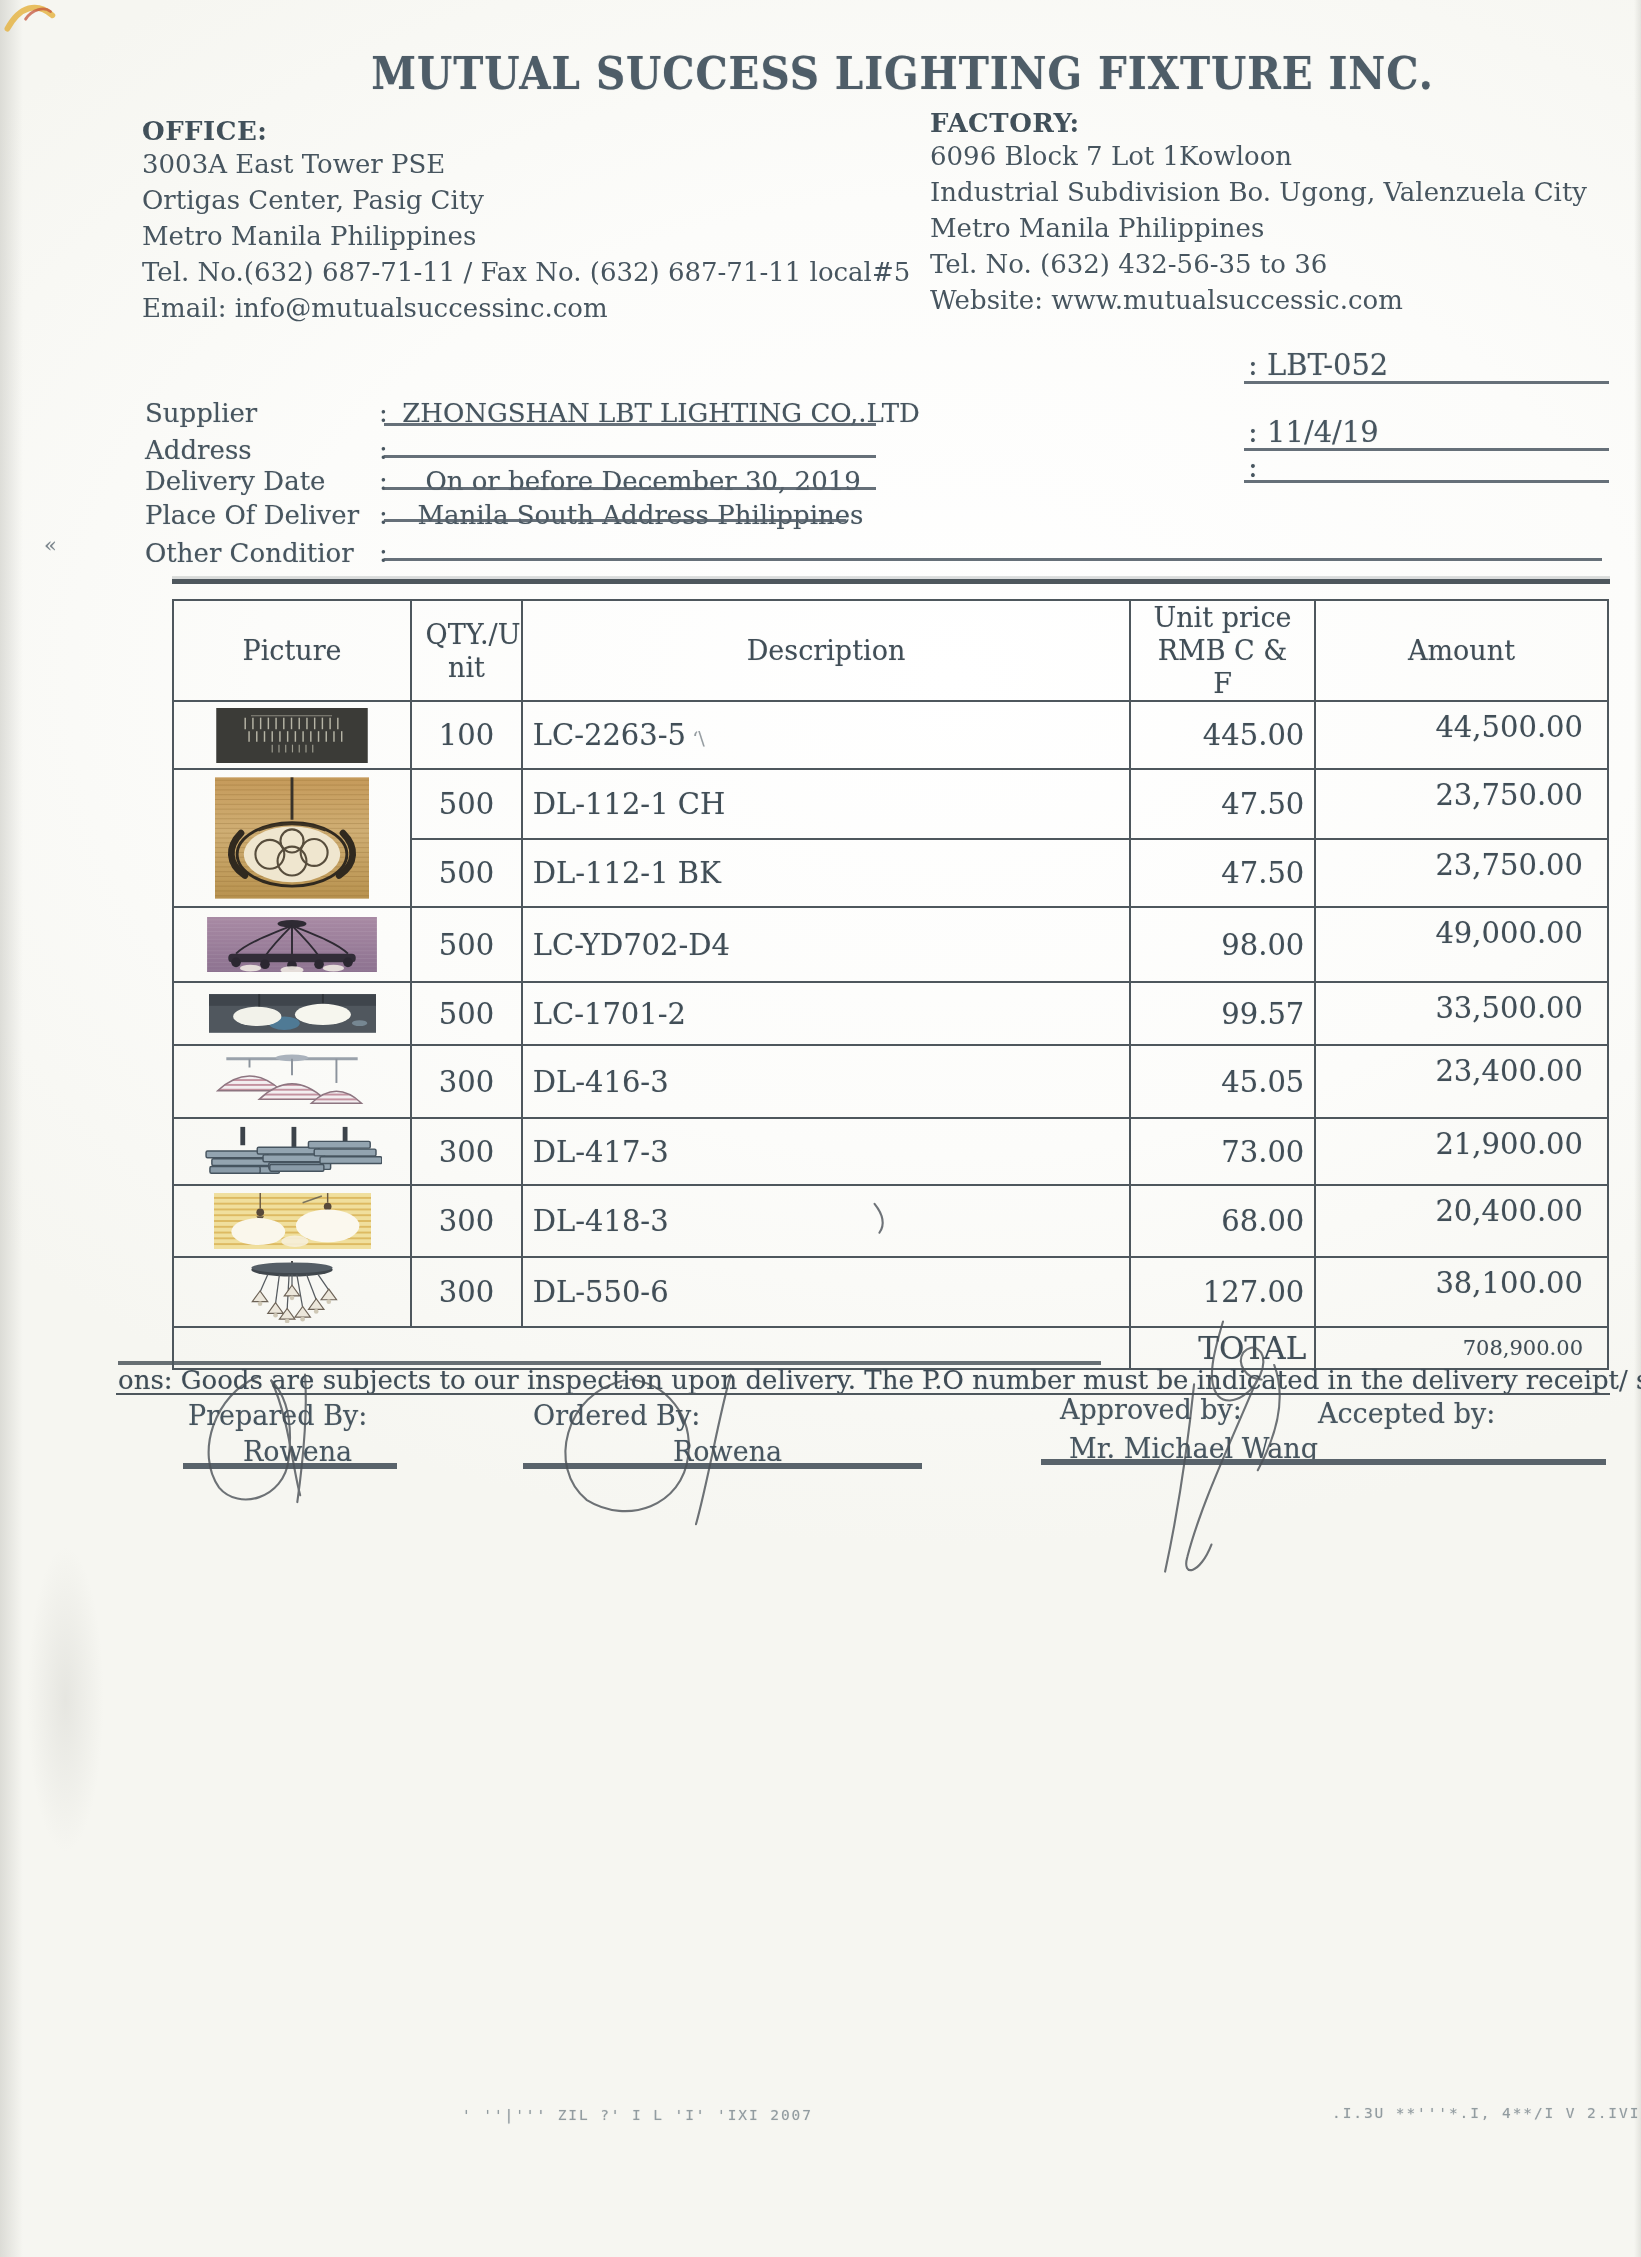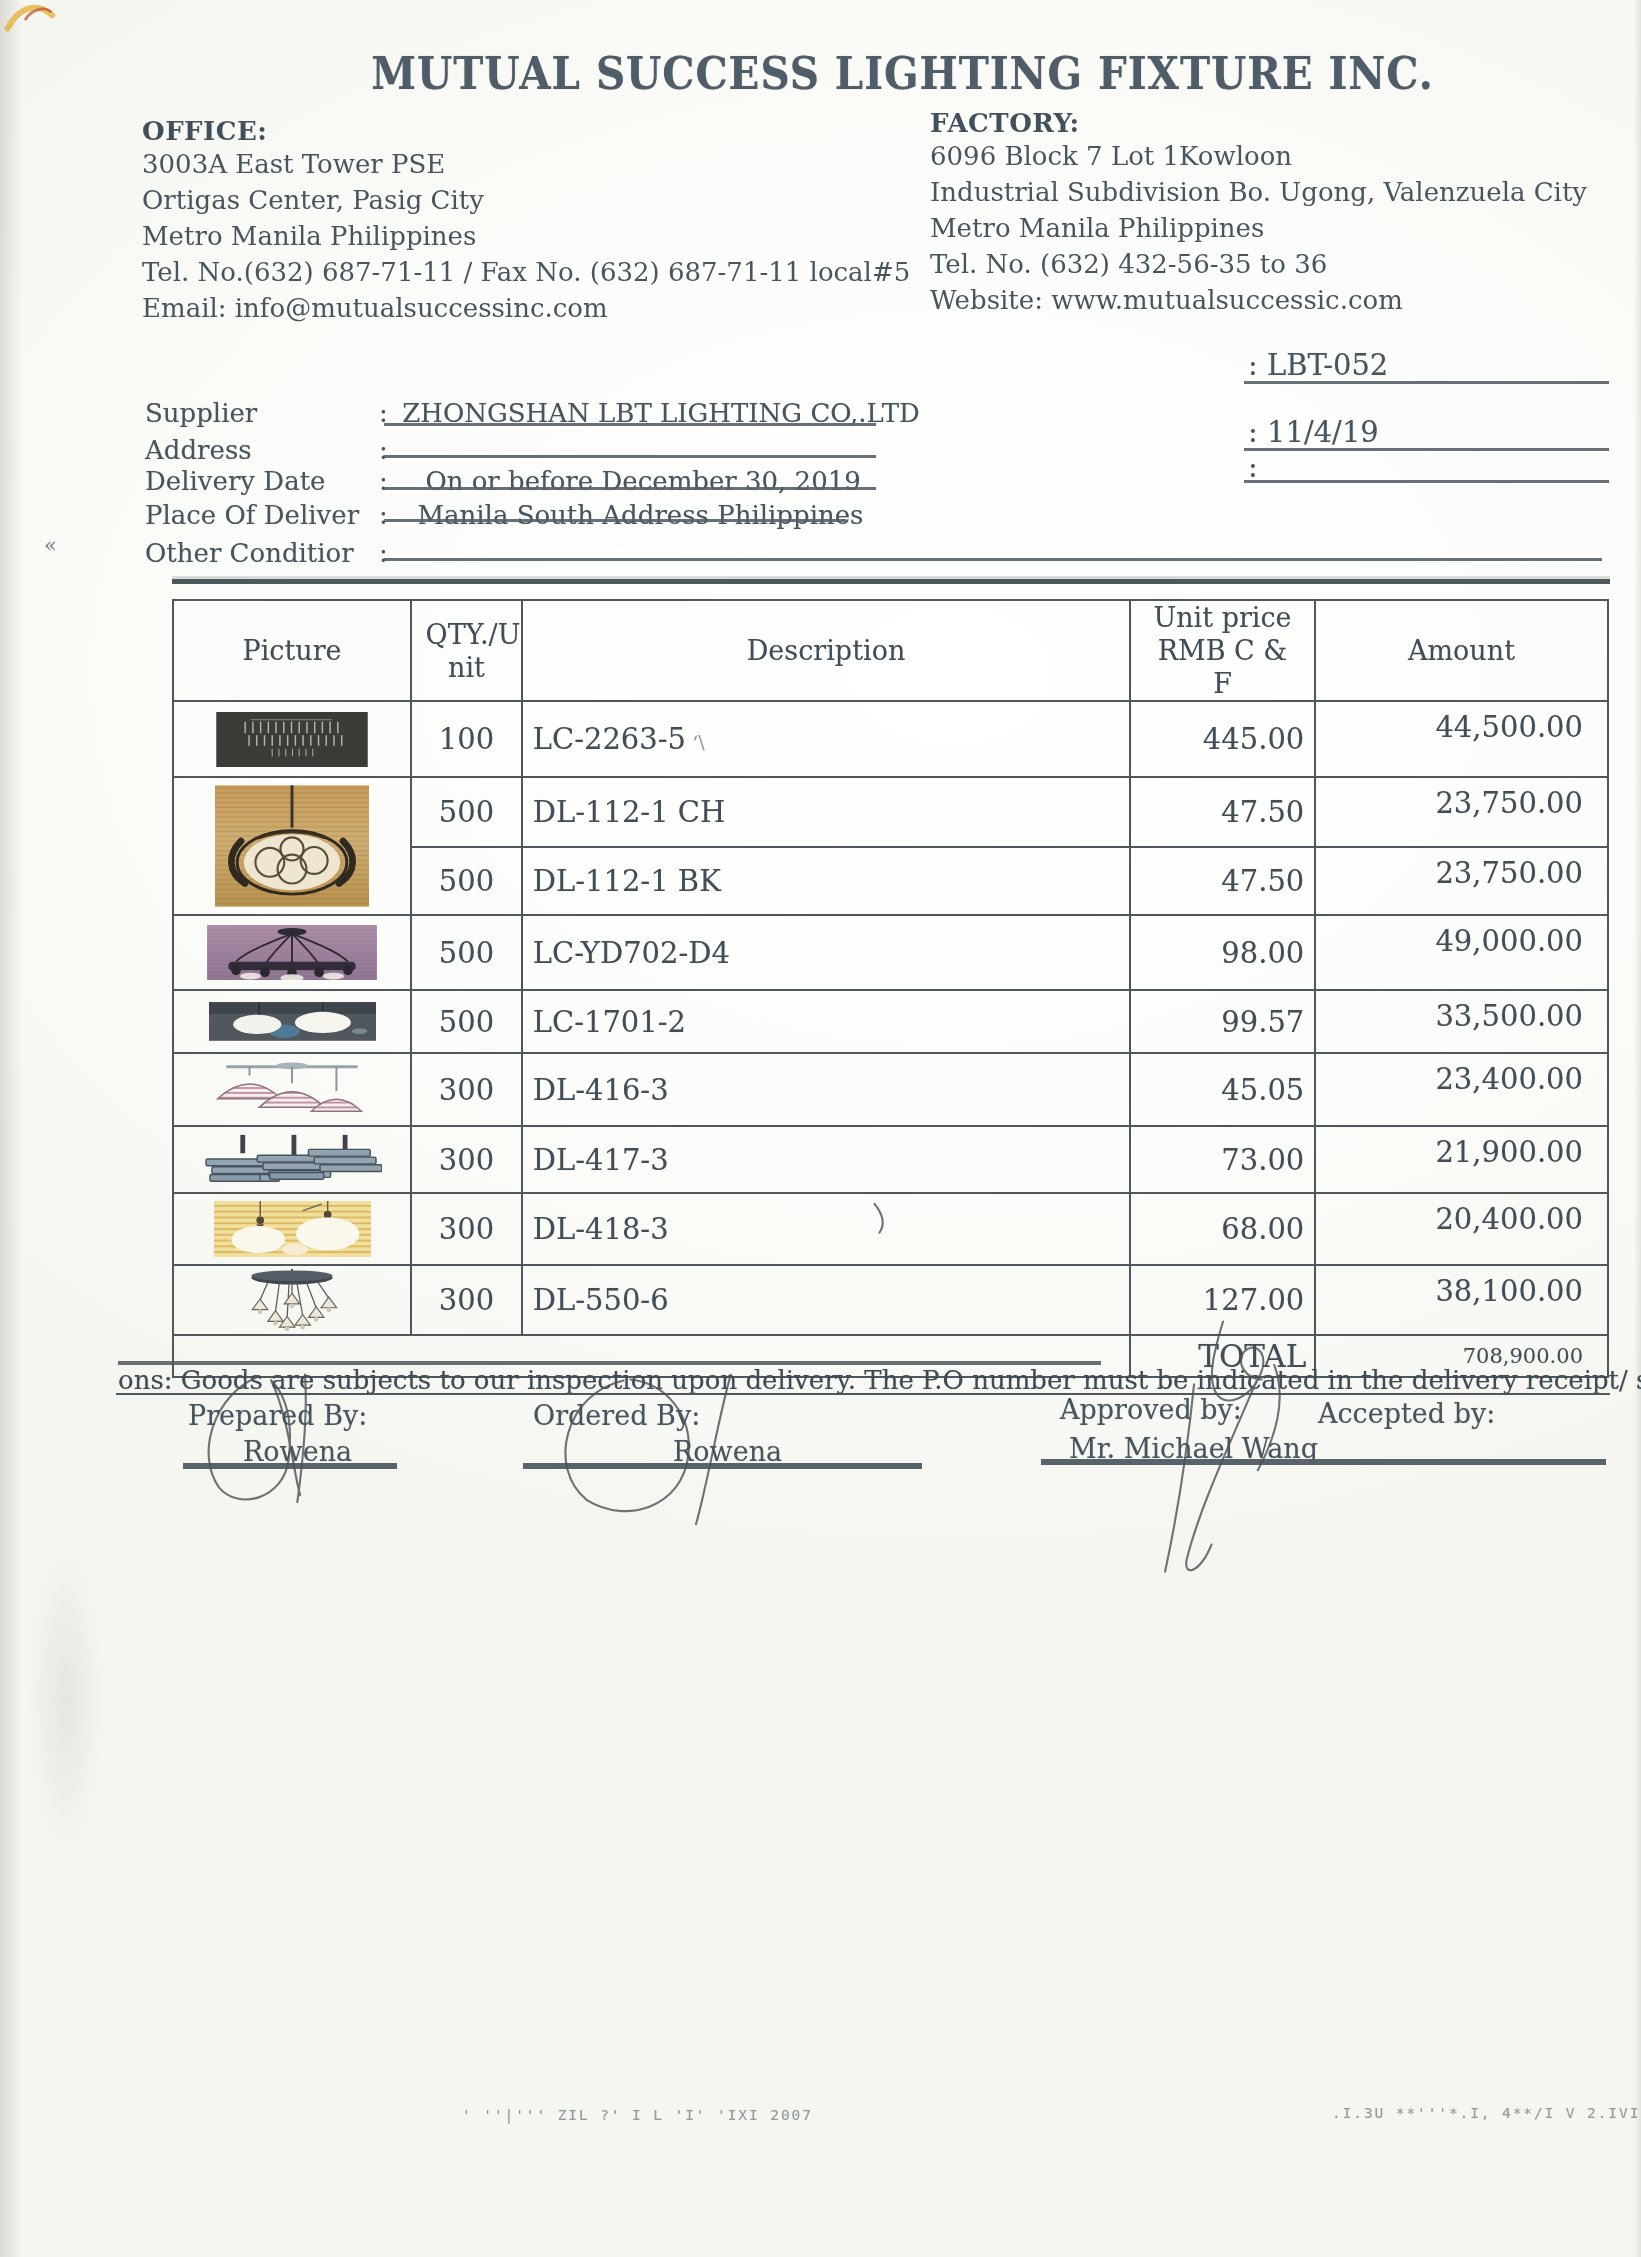--- a/index.html
+++ b/index.html
@@ -141,21 +141,21 @@
     <thead>
       <tr style="height:73px">
         <th>Picture</th>
         <th>QTY./U nit</th>
         <th>Description</th>
         <th>Unit price RMB C &amp; F</th>
         <th>Amount</th>
       </tr>
     </thead>
     <tbody id="tbody">
-        <tr style="height: 76px;">
+        <tr style="height: 68px;">
           <td class="c-pic">
             <svg width="152" height="55" viewBox="0 0 157 57">
               <rect width="157" height="57" fill="#3b3b37"></rect>
               <line x1="36" y1="8" x2="120" y2="8" stroke="#bfbdae" stroke-width="1.2" opacity=".6"></line>
               <g stroke="#d6d4c2" stroke-width="1.5" opacity=".8">
                 <line x1="30" y1="10" x2="30" y2="22"></line>
                 <line x1="34" y1="24" x2="34" y2="35"></line>
                 <line x1="38" y1="10" x2="38" y2="22"></line>
                 <line x1="42" y1="24" x2="42" y2="35"></line>
                 <line x1="46" y1="10" x2="46" y2="22"></line>

